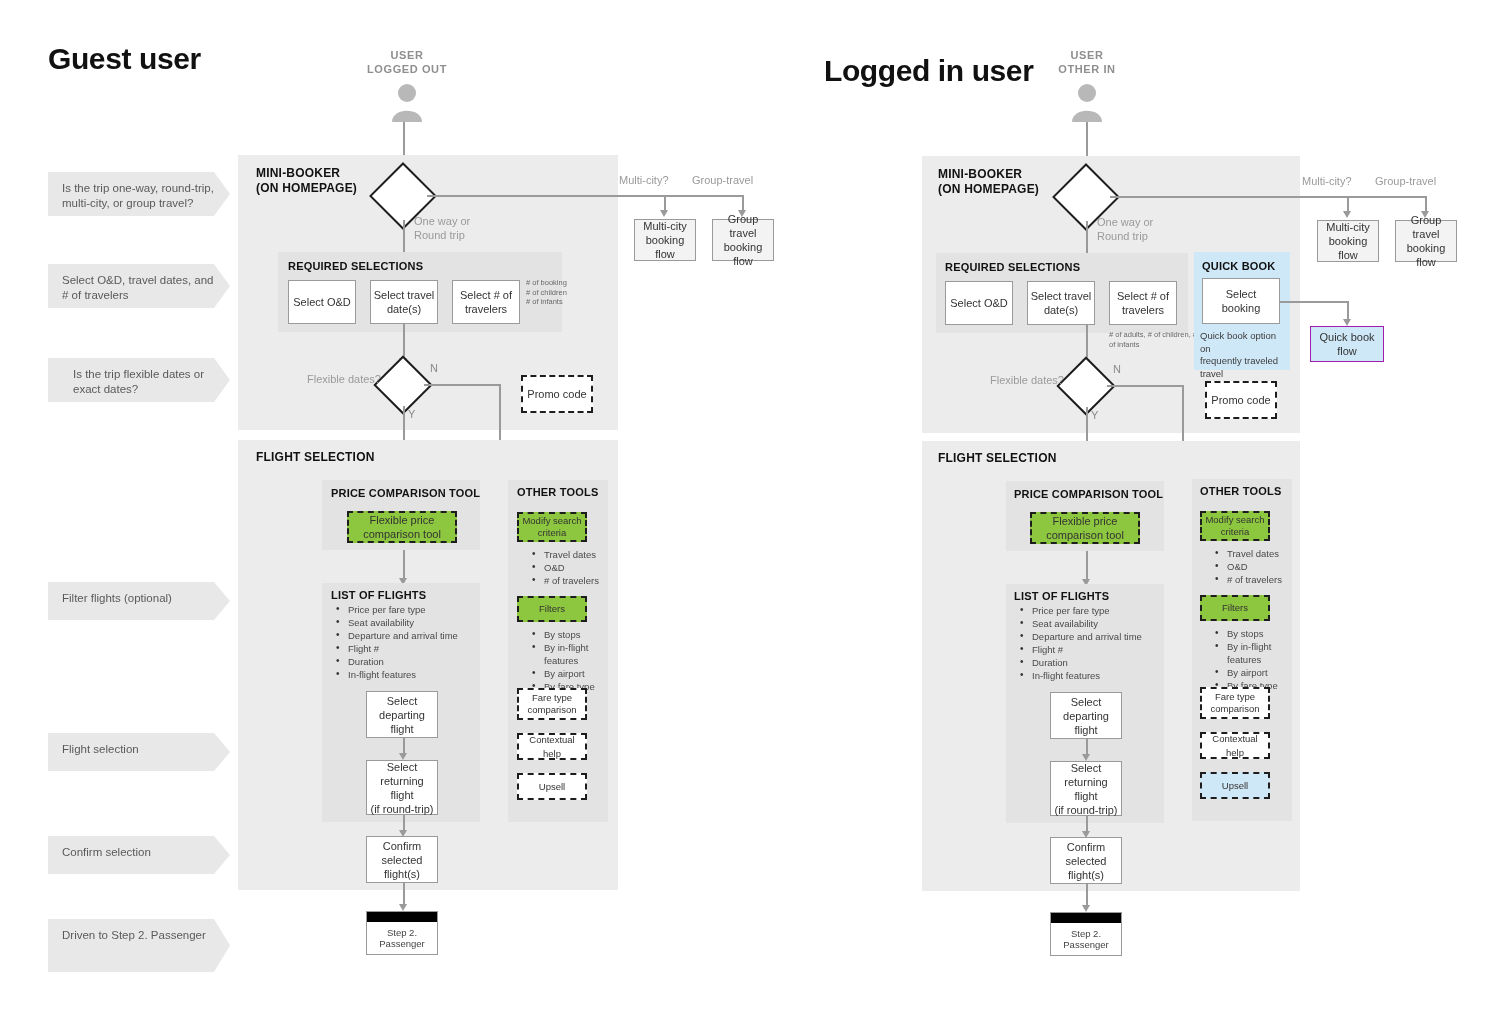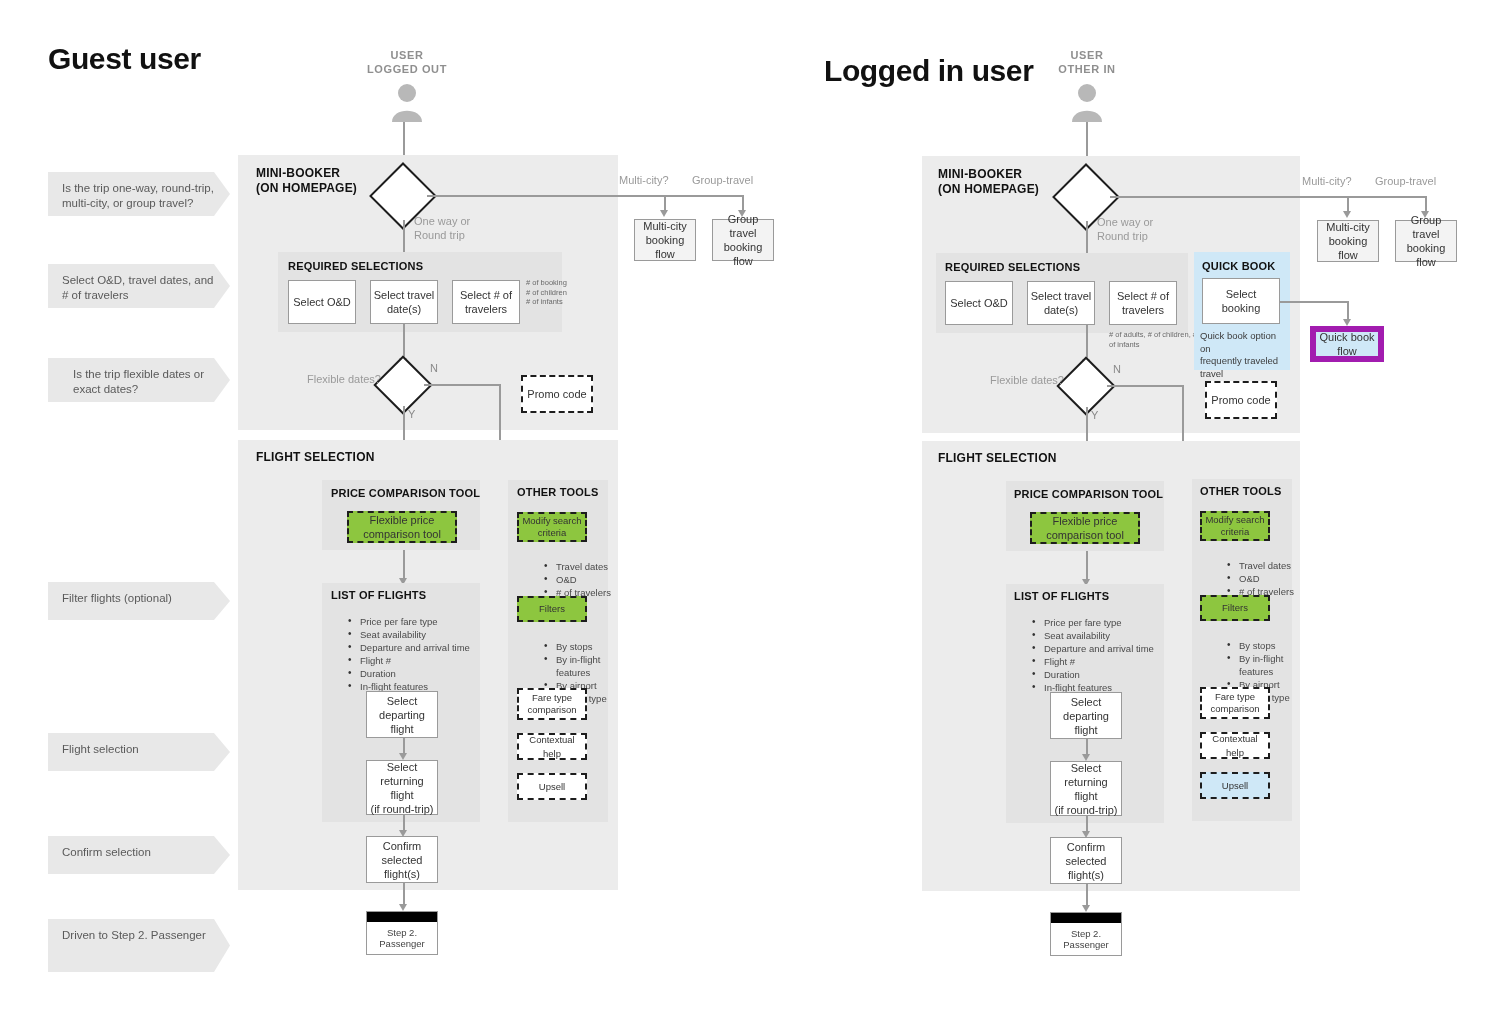--- a/index.html
+++ b/index.html
@@ -57,21 +57,21 @@
   
   .box {
     position:absolute; background:#ffffff; border:1px solid #9a9a9a;
     display:flex; align-items:center; justify-content:center;
     text-align:center; font-size:11px; line-height:14px; color:#333;
     padding:2px;
   }
   .box.dashed { border:2px dashed #1d1d1d; }
   .box.green  { background:#8dc63f; border:2px dashed #1d1d1d; }
   .box.blue   { background:#cfe8f7; border:2px dashed #1d1d1d; }
-  .box.bluefill { background:#cfe8f7; border:6px solid #a21caf; }
+  .box.bluefill { background:#cfe8f7; border:1px solid #a21caf; }
   .box.greybox { background:#f3f3f3; border:1px solid #9a9a9a; }
 
   
   .terminator {
     position:absolute; background:#ffffff; border:1px solid #9a9a9a;
   }
   .terminator .cap { height:10px; background:#000; }
   .terminator .cap-label {
     font-size:9.5px; color:#444; text-align:center;
     display:flex; align-items:center; justify-content:center;
@@ -94,21 +94,21 @@
     border-right:4.5px solid transparent;
     border-top:7px solid #9a9a9a;
   }
 
   
   .note { position:absolute; font-size:11px; color:#9a9a9a; line-height:14px; }
   .tiny { position:absolute; font-size:7.5px; color:#6a6a6a; line-height:9.5px; }
   .yn { position:absolute; font-size:11px; color:#8a8a8a; }
 
   
-  ul.blist { position:absolute; margin:12px; padding:0 0 0 16px; list-style:none; }
+  ul.blist { position:absolute; margin:0; padding:0 0 0 16px; list-style:none; }
   ul.blist li {
     font-size:9.5px; color:#4a4a4a; line-height:13px; position:relative;
   }
   ul.blist li::before {
     content:"•"; position:absolute; left:-12px; top:-1px; font-size:10px; color:#333;
   }
   .qb-note { position:absolute; font-size:9.5px; color:#3d3d3d; line-height:12.5px; }
 </style>
 </head>
 <body>

